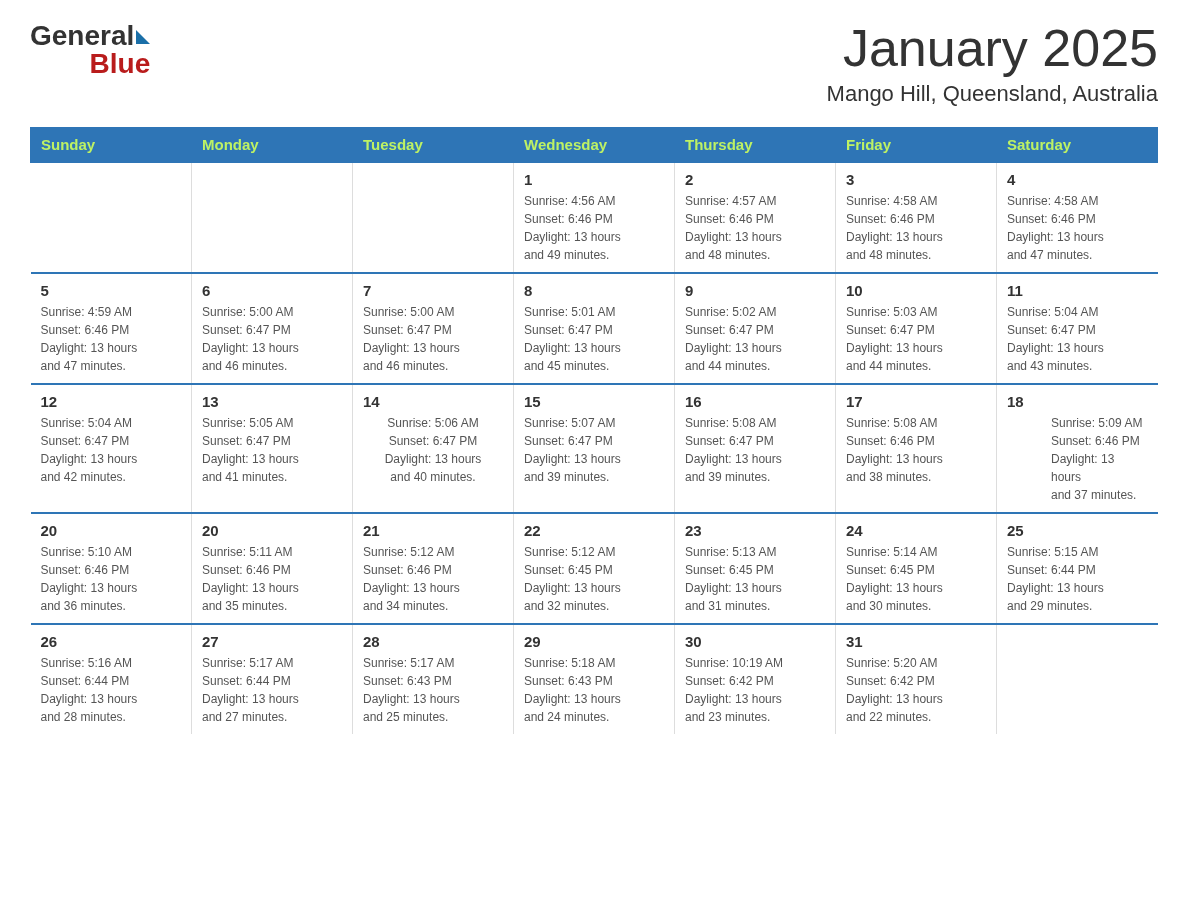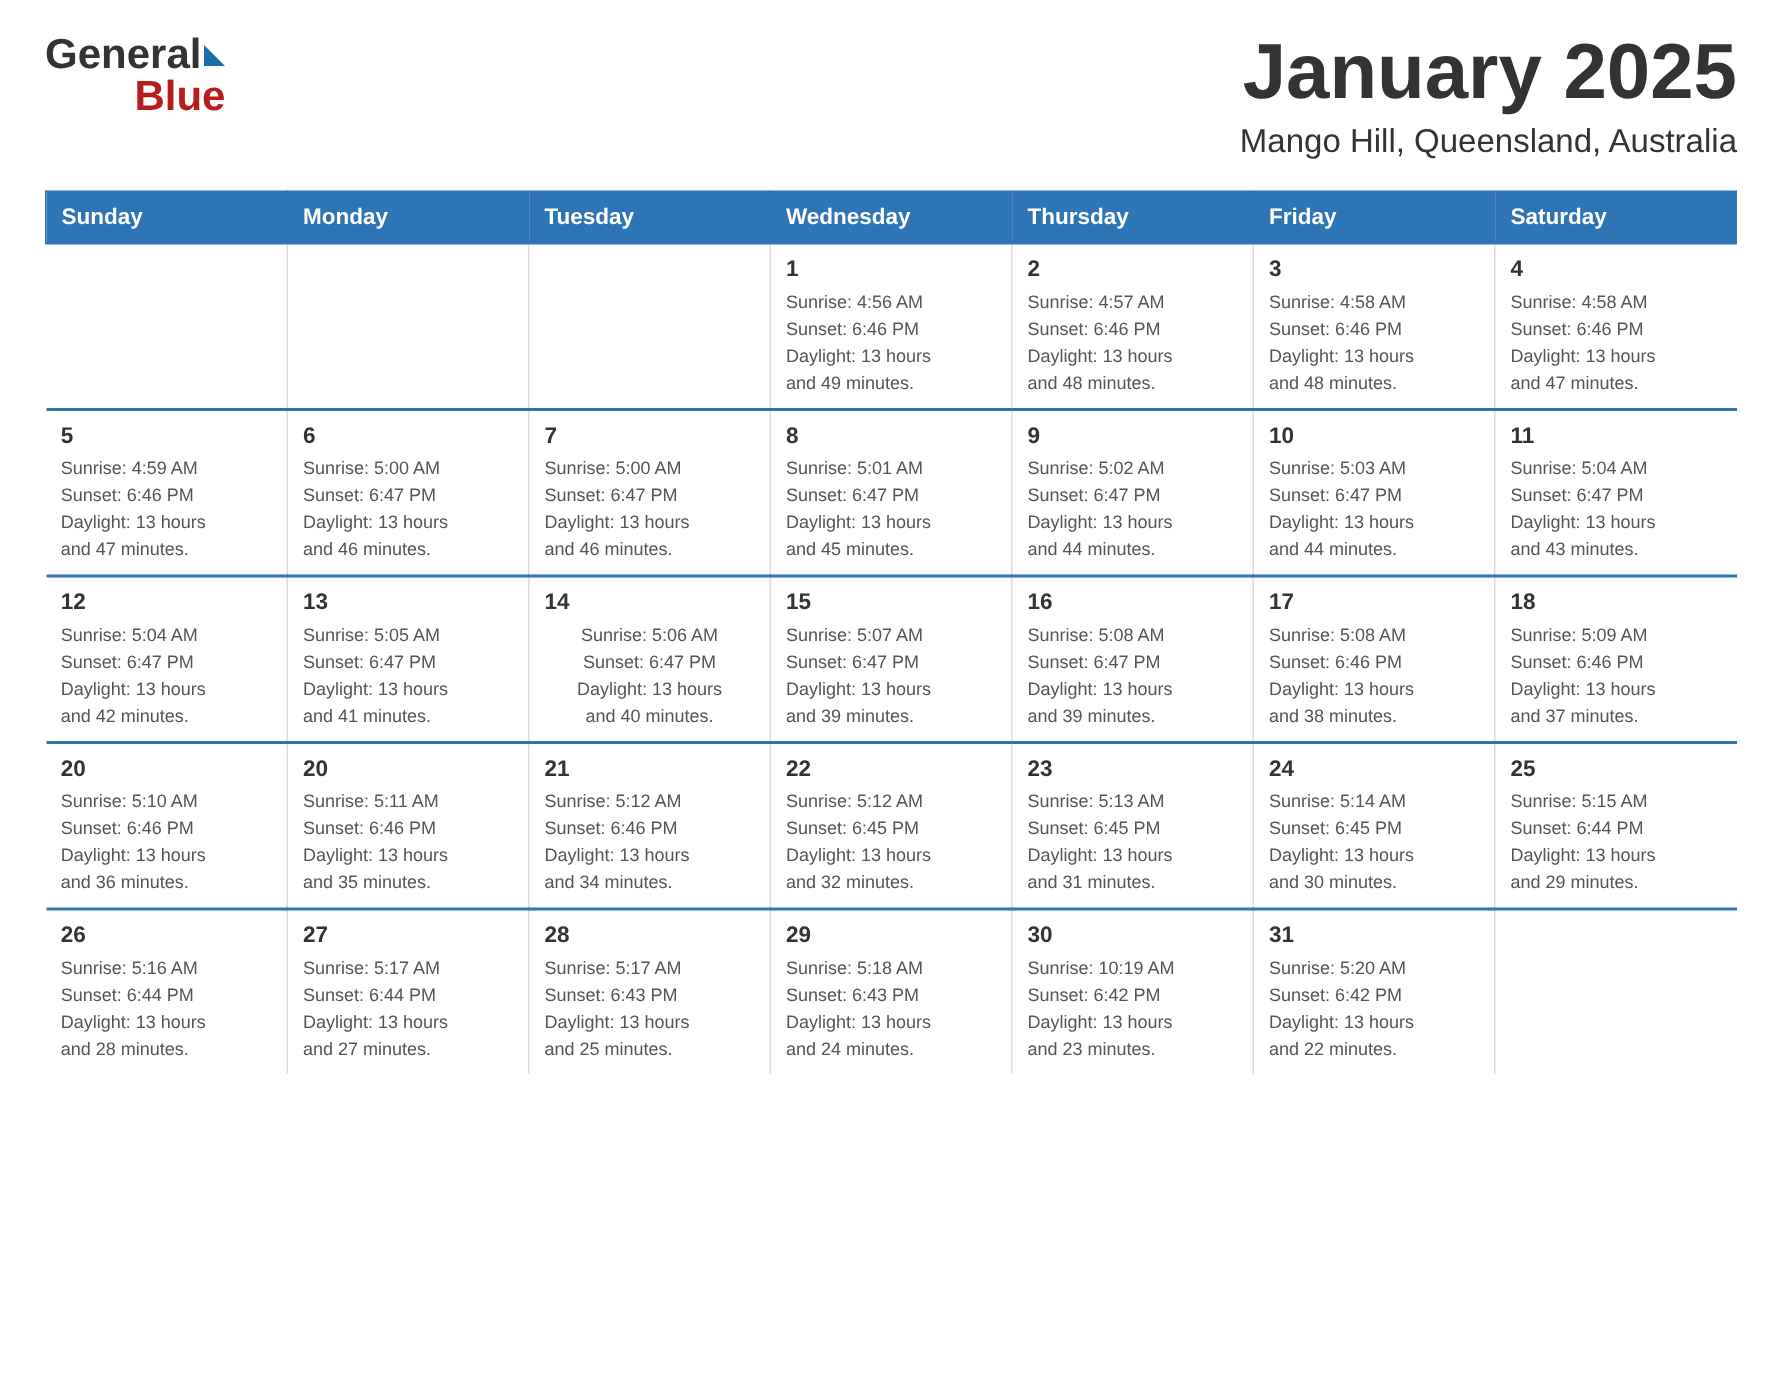--- a/index.html
+++ b/index.html
@@ -36,37 +36,37 @@
       font-weight: bold;
       color: #b91c1c;
       display: block;
       margin-top: -4px;
     }
     .title-block {
       text-align: right;
     }
     .calendar-title {
       font-size: 52px;
-      font-weight: bold;
+      font-weight: normal;
       color: #333;
       line-height: 1.1;
     }
     .calendar-subtitle {
       font-size: 22px;
       color: #333;
       margin-top: 4px;
     }
     table {
       width: 100%;
       border-collapse: collapse;
       table-layout: fixed;
     }
     thead tr th {
       background-color: #2e75b6;
-      color: #ffffff;
+      color: #bef264;
       font-size: 15px;
       font-weight: bold;
       padding: 8px 10px;
       text-align: left;
       border: 1px solid #2e75b6;
     }
     tbody tr {
       border-top: 2px solid #2e75b6;
     }
     tbody tr td {
@@ -254,21 +254,21 @@
         </td>
         <td>
           <span class="day-num">17</span>
           <div class="day-info" style="white-space: pre-line;">Sunrise: 5:08 AM
 Sunset: 6:46 PM
 Daylight: 13 hours
 and 38 minutes.</div>
         </td>
         <td>
           <span class="day-num">18</span>
-          <div class="day-info" style="white-space: pre-line;">Sunrise: 5:09 AM
+          <div class="day-info" style="white-space: pre-line; margin-left: 44px;">Sunrise: 5:09 AM
 Sunset: 6:46 PM
 Daylight: 13 hours
 and 37 minutes.</div>
         </td>
       </tr>
       <tr>
         <td>
           <span class="day-num">20</span>
           <div class="day-info" style="white-space: pre-line;">Sunrise: 5:10 AM
 Sunset: 6:46 PM

